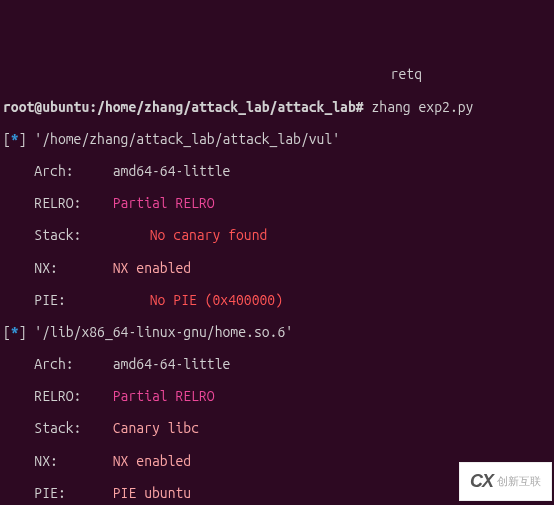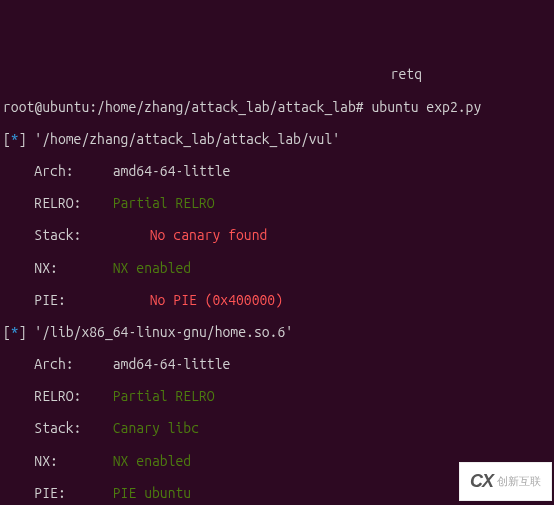--- a/index.html
+++ b/index.html
@@ -11,25 +11,25 @@
       line-height: 1.15;
       padding: 2px 3px;
       width: 554px;
       height: 505px;
       overflow: hidden;
       white-space: pre;
       position: relative;
     }
     .line { display: block; }
     .white { color: #d0d0d0; text-align: center; }
-    .green { color: #4d7c0f; }
+    .green { color: #fca5a5; }
     .cyan-star { color: #3498db; }
-    .yellow { color: #4d7c0f; }
+    .yellow { color: #ec4899; }
     .red { color: #ff5555; padding-left: 37px; }
-    .bold { font-weight: normal; }
+    .bold { font-weight: bold; }
     .logo-badge {
       position: absolute;
       bottom: 4px;
       right: 2px;
       background: #ffffff;
       color: #aaa;
       font-family: sans-serif;
       font-size: 11px;
       padding: 8px 10px;
       display: flex;
@@ -45,21 +45,21 @@
       font-style: italic;
       letter-spacing: -1px;
     }
   </style>
 </head>
 <body>
 
 
 
 <span class="line white">                                 retq</span>
-<span class="line"><span class="white bold">root@ubuntu:/home/zhang/attack_lab/attack_lab#</span><span class="white"> ubuntu exp2.py</span></span>
+<span class="line"><span class="white bold">root@ubuntu:/home/zhang/attack_lab/attack_lab#</span><span class="white"> zhang exp2.py</span></span>
 <span class="line"><span class="white">[</span><span class="cyan-star bold">*</span><span class="white">] '/home/zhang/attack_lab/attack_lab/vul'</span></span>
 <span class="line"><span class="white">    Arch:     </span><span class="white">amd64-64-little</span></span>
 <span class="line"><span class="white">    RELRO:    </span><span class="yellow">Partial RELRO</span></span>
 <span class="line"><span class="white">    Stack:    </span><span class="red">No canary found</span></span>
 <span class="line"><span class="white">    NX:       </span><span class="green">NX enabled</span></span>
 <span class="line"><span class="white">    PIE:      </span><span class="red">No PIE (0x400000)</span></span>
 <span class="line"><span class="white">[</span><span class="cyan-star bold">*</span><span class="white">] '/lib/x86_64-linux-gnu/home.so.6'</span></span>
 <span class="line"><span class="white">    Arch:     </span><span class="white">amd64-64-little</span></span>
 <span class="line"><span class="white">    RELRO:    </span><span class="yellow">Partial RELRO</span></span>
 <span class="line"><span class="white">    Stack:    </span><span class="green">Canary libc</span></span>

